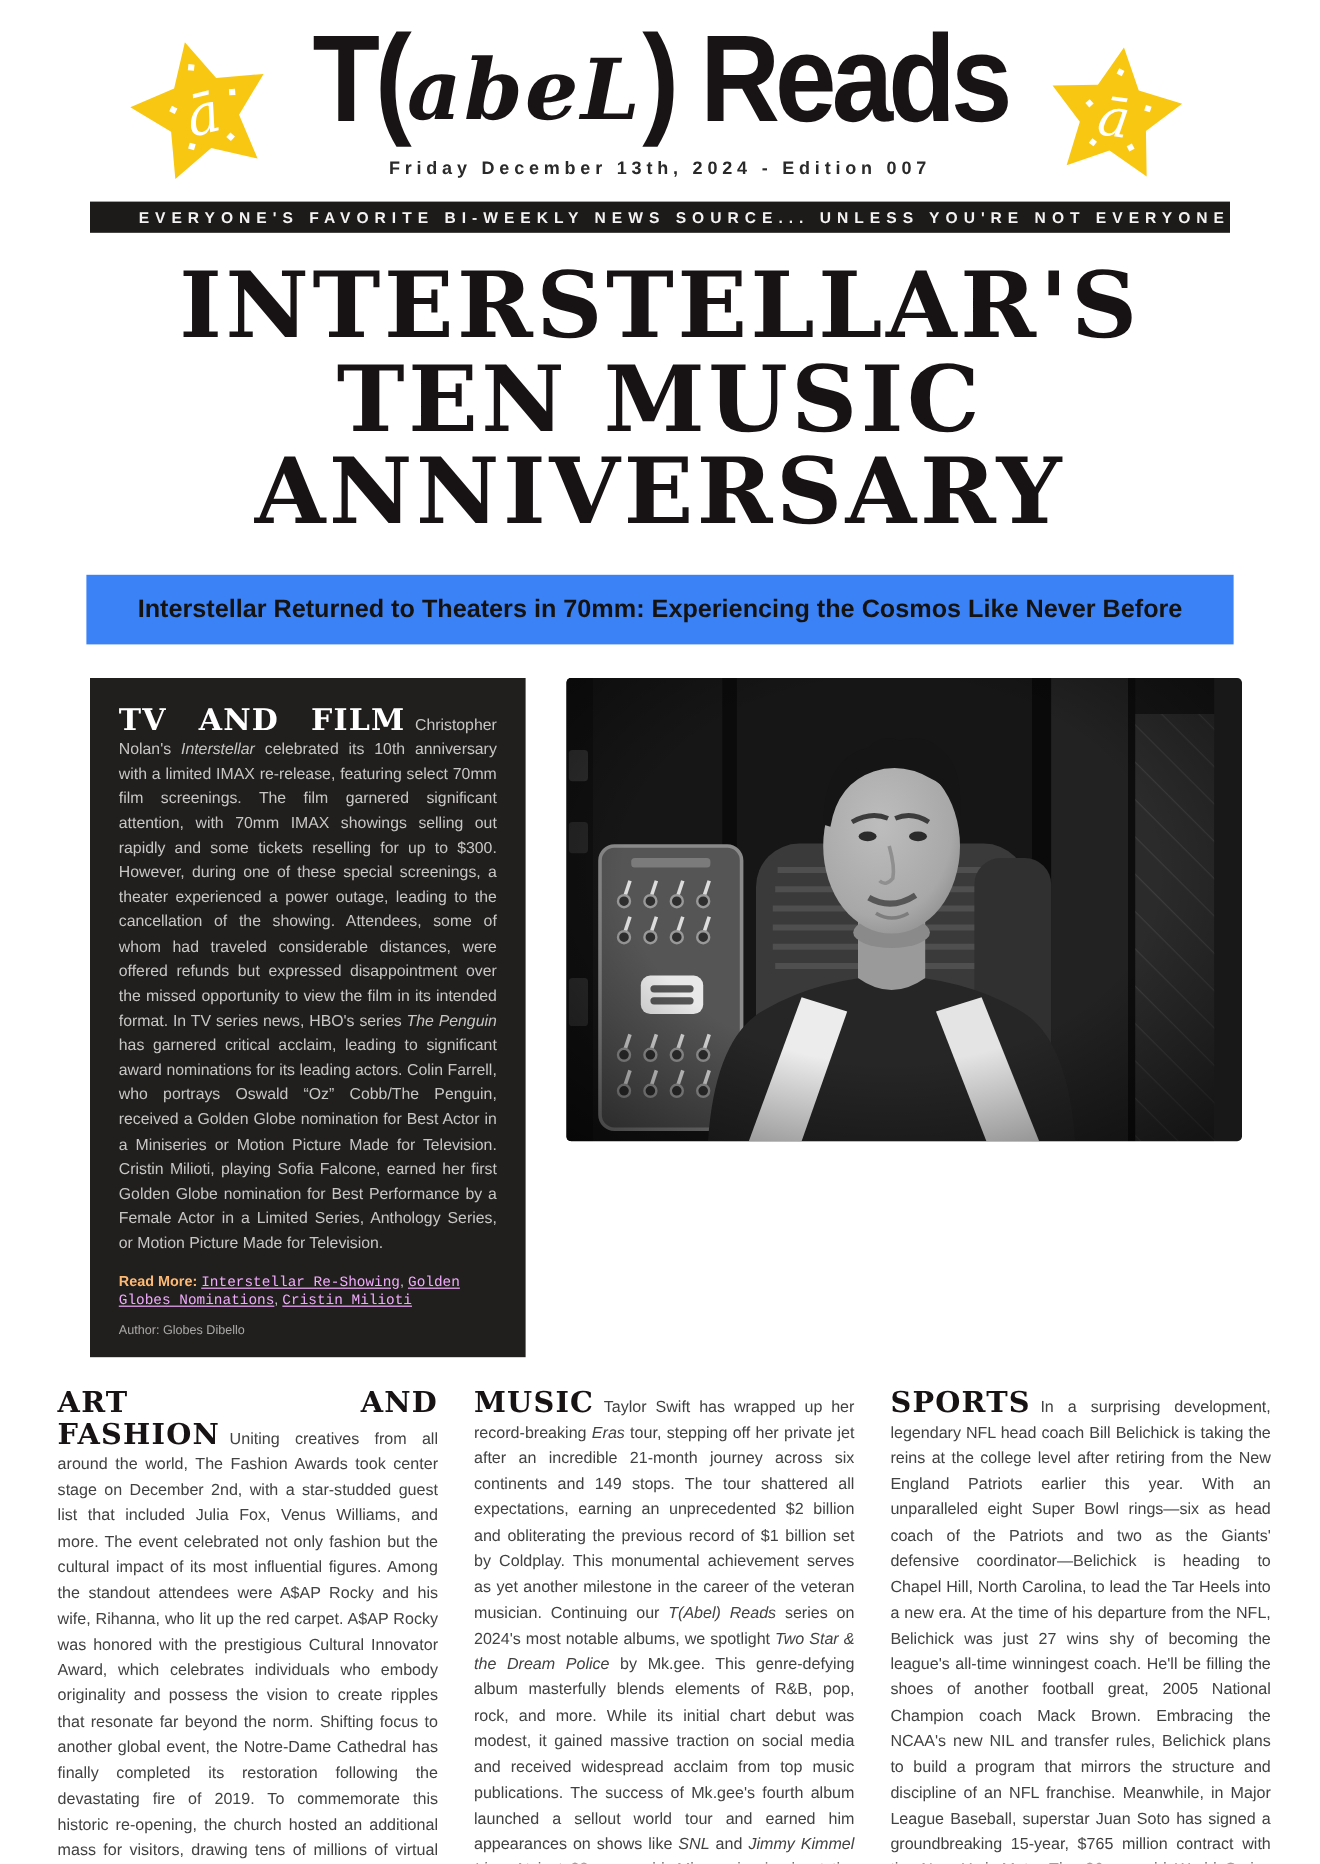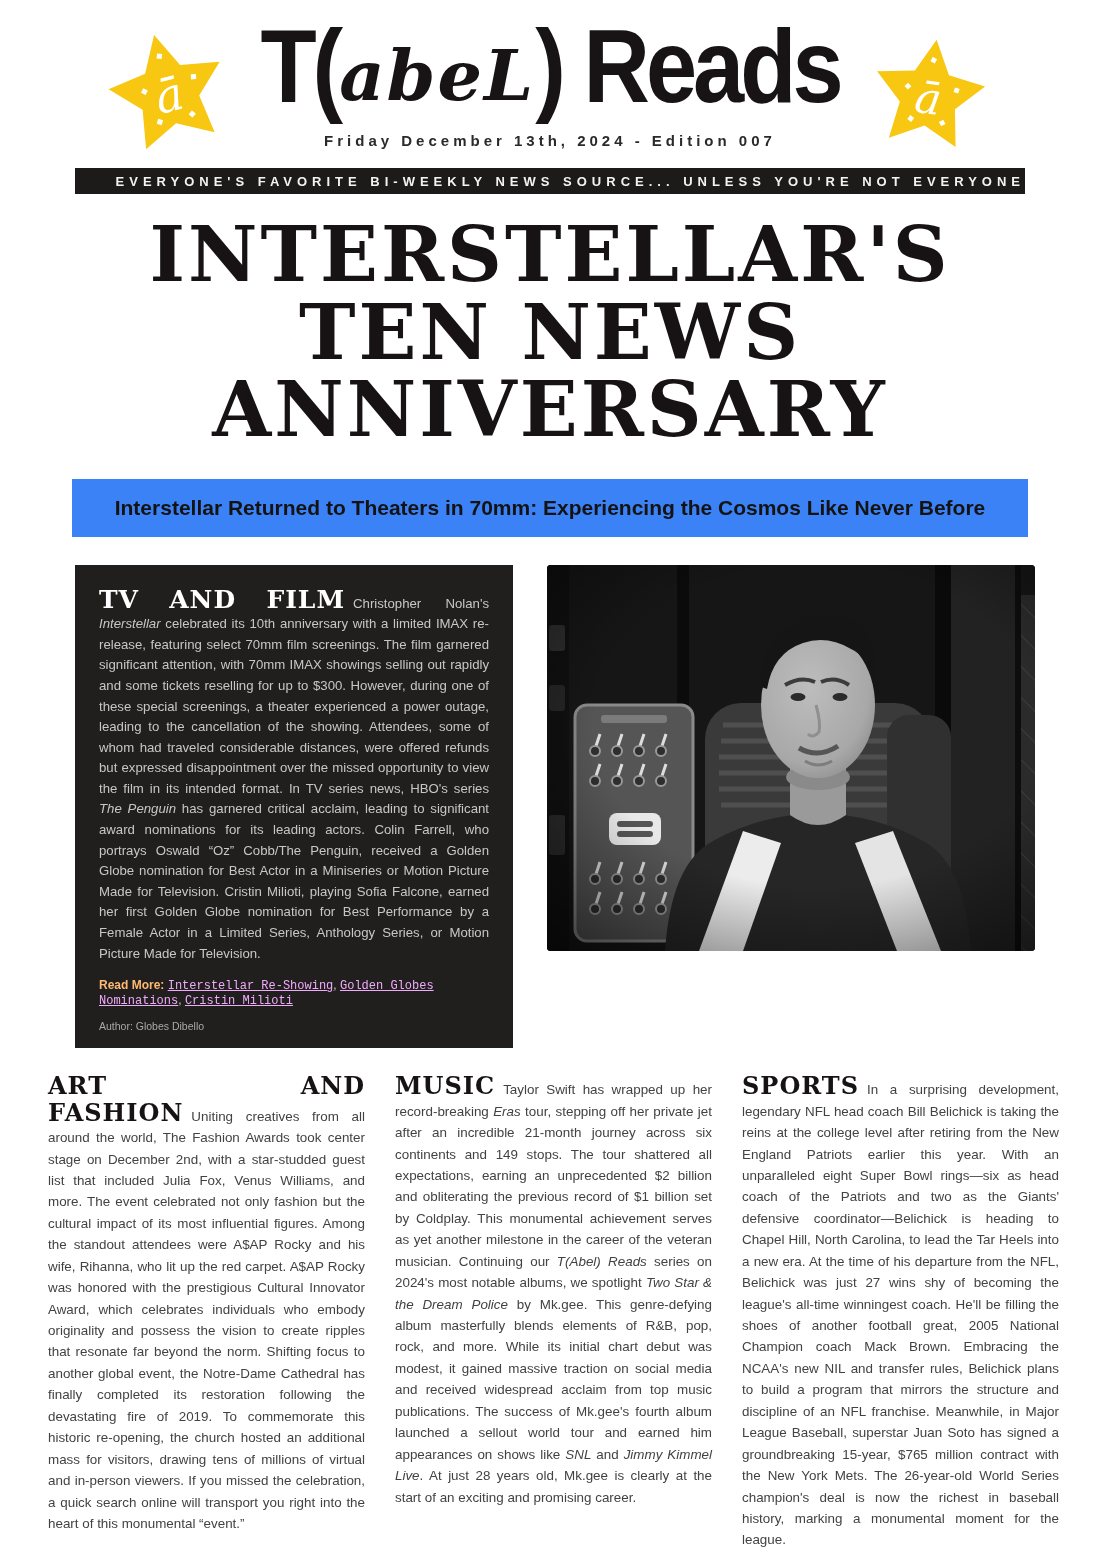--- a/index.html
+++ b/index.html
@@ -37,21 +37,21 @@
     font-family:"DejaVu Serif",serif;font-weight:bold;font-size:76px;line-height:1.02;
     letter-spacing:3px;
   }
   .subhead{
     margin:30px 72px 0 72px;background:#3b82f6;color:#151312;
     font-size:21px;font-weight:bold;text-align:center;padding:17px 10px;
   }
   
   .feature{display:flex;gap:34px;margin:28px 65px 0 75px;align-items:flex-start;}
   .feature-box{
-    background:#211e1e;color:#c9c6c6;width:438px;box-sizing:border-box;flex:0 0 auto;
+    background:#211e1e;color:#c9c6c6;width:363px;box-sizing:border-box;flex:0 0 auto;
     padding:22px 24px 16px 24px;min-height:386px;
   }
   .feature-box .article-body{margin:0;font-size:13.2px;line-height:1.56;text-align:justify;}
   .section-title{
     font-family:"DejaVu Serif",serif;font-weight:bold;letter-spacing:1px;margin-right:8px;
   }
   .feature-box .section-title{color:#ffffff;font-size:25px;line-height:1;}
   .readmore{font-size:12px;margin-top:14px;}
   .readmore .lbl{font-weight:bold;}
   .feature-box .readmore .lbl{color:#fdba74;}
@@ -102,21 +102,21 @@
       <rect x="62" y="70" width="4" height="4" fill="#fff" transform="rotate(55 64 72)"></rect>
       <text x="50" y="66" font-size="36" fill="#ffffff" text-anchor="middle" font-family="DejaVu Serif, serif" font-style="italic">ā</text>
     </svg>
   </div>
 </div>
 
 <div class="tagline">EVERYONE'S FAVORITE BI-WEEKLY NEWS SOURCE... UNLESS YOU'RE NOT EVERYONE</div>
 
 <div class="headline">
   <div>INTERSTELLAR'S</div>
-  <div>TEN NEWS</div>
+  <div>TEN MUSIC</div>
   <div>ANNIVERSARY</div>
 </div>
 
 <div class="subhead">Interstellar Returned to Theaters in 70mm: Experiencing the Cosmos Like Never Before</div>
 
 <div class="feature">
 
   <div class="feature-box">
     <p class="article-body">
       <span class="section-title">TV AND FILM</span><span><span>Christopher Nolan's </span><em>Interstellar</em><span> celebrated its 10th anniversary with a limited IMAX re-release, featuring select 70mm film screenings. The film garnered significant attention, with 70mm IMAX showings selling out rapidly and some tickets reselling for up to $300. However, during one of these special screenings, a theater experienced a power outage, leading to the cancellation of the showing. Attendees, some of whom had traveled considerable distances, were offered refunds but expressed disappointment over the missed opportunity to view the film in its intended format. In TV series news, HBO's series </span><em>The Penguin</em><span> has garnered critical acclaim, leading to significant award nominations for its leading actors. Colin Farrell, who portrays Oswald “Oz” Cobb/The Penguin, received a Golden Globe nomination for Best Actor in a Miniseries or Motion Picture Made for Television. Cristin Milioti, playing Sofia Falcone, earned her first Golden Globe nomination for Best Performance by a Female Actor in a Limited Series, Anthology Series, or Motion Picture Made for Television.</span></span>

